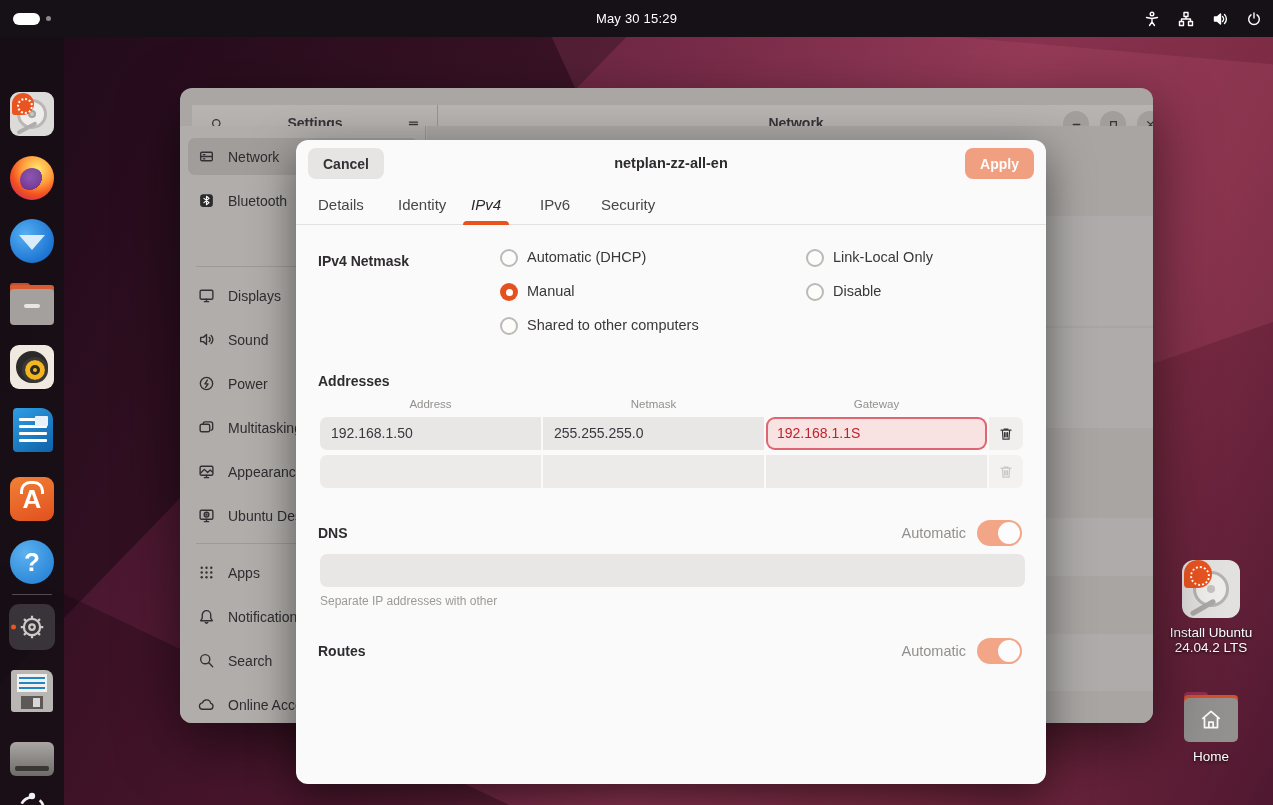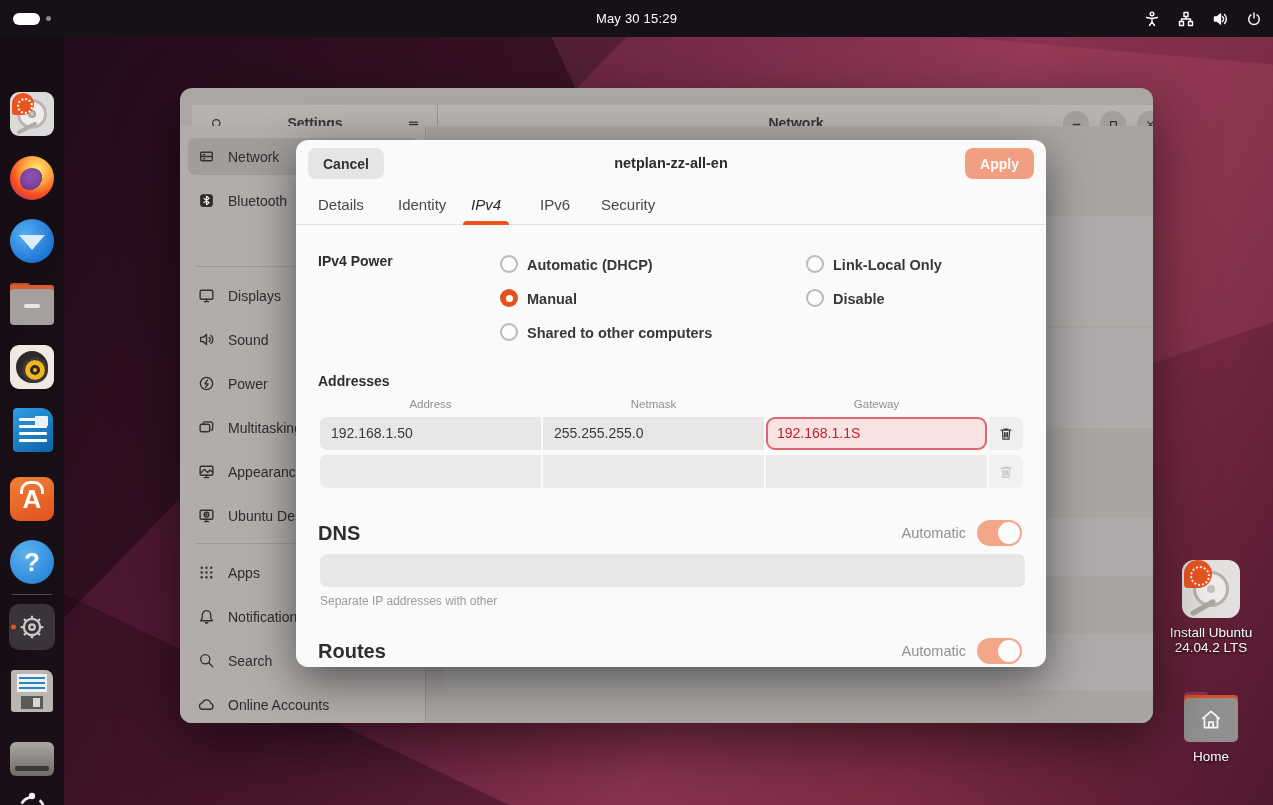--- a/index.html
+++ b/index.html
@@ -96,52 +96,52 @@
   .sidebar { position:absolute; left:0; top:38px; width:246px; bottom:0; background:#b0adab; border-right:1px solid #969391; }
   .sb-row { position:absolute; left:8px; width:230px; height:37px; border-radius:7px;
     display:flex; align-items:center; gap:13px; padding-left:10px; color:#2f2d30; font-size:14px; white-space:nowrap; }
   .sb-row.sel { background:#a09d9b; }
   .sb-row svg { width:17px; height:17px; stroke:#313033; fill:none; stroke-width:1.3; stroke-linecap:round; stroke-linejoin:round; flex:none; }
   .sb-sep { position:absolute; left:16px; width:214px; height:1px; background:#9d9a98; }
   .smain { position:absolute; left:247px; top:38px; right:0; bottom:0; background:#a8a5a3; }
   .ghost { position:absolute; background:#aeabaa; border-radius:12px; }
 
   
-  .dialog { position:absolute; left:296px; top:140px; width:750px; height:527px; border-radius:12px;
+  .dialog { position:absolute; left:296px; top:140px; width:750px; height:644px; border-radius:12px;
     background:#fbfafa; z-index:20; box-shadow:0 14px 44px rgba(0,0,0,.5); }
   .dlg-btn { position:absolute; top:8px; height:31px; border-radius:8px; border:none;
     font-family:inherit; font-size:14px; font-weight:700; padding:0 15px; }
   .btn-cancel { left:12px; background:#e7e5e4; color:#343136; }
   .btn-apply { right:12px; background:#f0a081; color:#fdfcfc; }
   .dlg-title { position:absolute; left:120px; right:120px; top:0; height:46px; line-height:46px;
     text-align:center; font-size:14.5px; font-weight:700; color:#2e2b2f; }
   .tabsbar { position:absolute; left:0; right:0; top:47px; height:38px; border-bottom:1px solid #e4e2e0; }
   .tab { position:absolute; top:0; height:38px; line-height:36px; padding:0 8px; font-size:15px; color:#49464a; }
   .tab.active { color:#2b282c;font-style:italic; }
   .tab.active::after { content:""; position:absolute; left:0; right:0; bottom:0; height:4px;
     background:#e9521d; border-radius:4px 4px 0 0; }
   .lbl { position:absolute; font-size:14px; font-weight:700; color:#2f2c30; }
-  .radio-row { position:absolute; height:24px; display:flex; align-items:flex-end; gap:9px; font-size:14.5px; color:#3a373b;font-weight:bold; }
+  .radio-row { position:absolute; height:24px; display:flex; align-items:flex-start; gap:9px; font-size:14.5px; color:#3a373b; }
   .rdot { width:18px; height:18px; border-radius:50%; background:#fcfcfb; border:2px solid #bcb9b7; flex:none; }
   .rdot.on { border:none; background:#e4511e; position:relative; }
   .rdot.on::after { content:""; position:absolute; left:5.5px; top:5.5px; width:7px; height:7px; border-radius:50%; background:#fff; }
   .addr-head { position:absolute; left:24px; top:258px; width:705px; display:grid;
     grid-template-columns:221px 221px 221px 34px; gap:2px; font-size:11.5px; color:#92908d; text-align:center; }
   .addr-row { position:absolute; left:24px; width:705px; height:33px; display:grid;
     grid-template-columns:221px 221px 221px 34px; gap:2px; }
   .cell { background:#e9e7e6; font-size:14px; color:#3a3740; line-height:33px; padding-left:11px; overflow:hidden; }
   .addr-row .cell:first-child { border-radius:7px 0 0 7px; }
   .cell.invalid { background:#f9e2e2; box-shadow:inset 0 0 0 2px #dd6670; color:#c0222d;border-radius:9px; }
   .cell.trash { border-radius:0 7px 7px 0; background:#f0efee; padding:0; display:flex; align-items:center; justify-content:center; }
   .cell.trash svg { width:16px; height:16px; stroke:#3b383c; stroke-width:1.2; fill:none; stroke-linecap:round; }
   .addr-row.empty .cell { background:#edebea; }
   .addr-row.empty .cell.trash { background:#f3f2f1; }
   .addr-row.empty .cell.trash svg { stroke:#c9c7c5; }
   .tgl-row { position:absolute; left:22px; right:24px; height:26px; display:flex; align-items:center; }
-  .tgl-row .lab { font-size:20px; font-weight:700; color:#2f2c30; }
+  .tgl-row .lab { font-size:14px; font-weight:700; color:#2f2c30; }
   .tgl-row .auto { margin-left:auto; font-size:14.5px; color:#92908d; margin-right:11px; }
   .switch { width:45px; height:26px; border-radius:13px; background:#f3a588; position:relative; flex:none; }
   .switch .knob { position:absolute; top:2px; right:2px; width:22px; height:22px; border-radius:50%; background:#fdfcfc; }
   .dns-input { position:absolute; left:24px; top:414px; width:705px; height:33px; border:none; border-radius:7px;
     background:#e9e7e6; }
   .helper { position:absolute; left:24px; top:454px; font-size:12px; color:#9c9a96; }
 
   
   .dicon { position:absolute; width:110px; text-align:center; color:#fff; font-size:13.5px; z-index:5;
     text-shadow:0 1px 3px rgba(0,0,0,.85); }
@@ -435,21 +435,21 @@
   <button class="dlg-btn btn-apply">Apply</button>
 
   <div class="tabsbar">
     <div class="tab" style="left:14px">Details</div>
     <div class="tab" style="left:94px">Identity</div>
     <div class="tab active" style="left:167px">IPv4</div>
     <div class="tab" style="left:236px">IPv6</div>
     <div class="tab" style="left:297px">Security</div>
   </div>
 
-  <div class="lbl" style="left:22px;top:113px">IPv4 Power</div>
+  <div class="lbl" style="left:22px;top:113px">IPv4 Netmask</div>
 
   <div class="radio-row" style="left:204px;top:109px">
     <span class="rdot"></span>
     <span>Automatic (DHCP)</span>
   </div>
   <div class="radio-row" style="left:204px;top:143px">
     <span class="rdot on"></span>
     <span>Manual</span>
   </div>
   <div class="radio-row" style="left:204px;top:177px">

